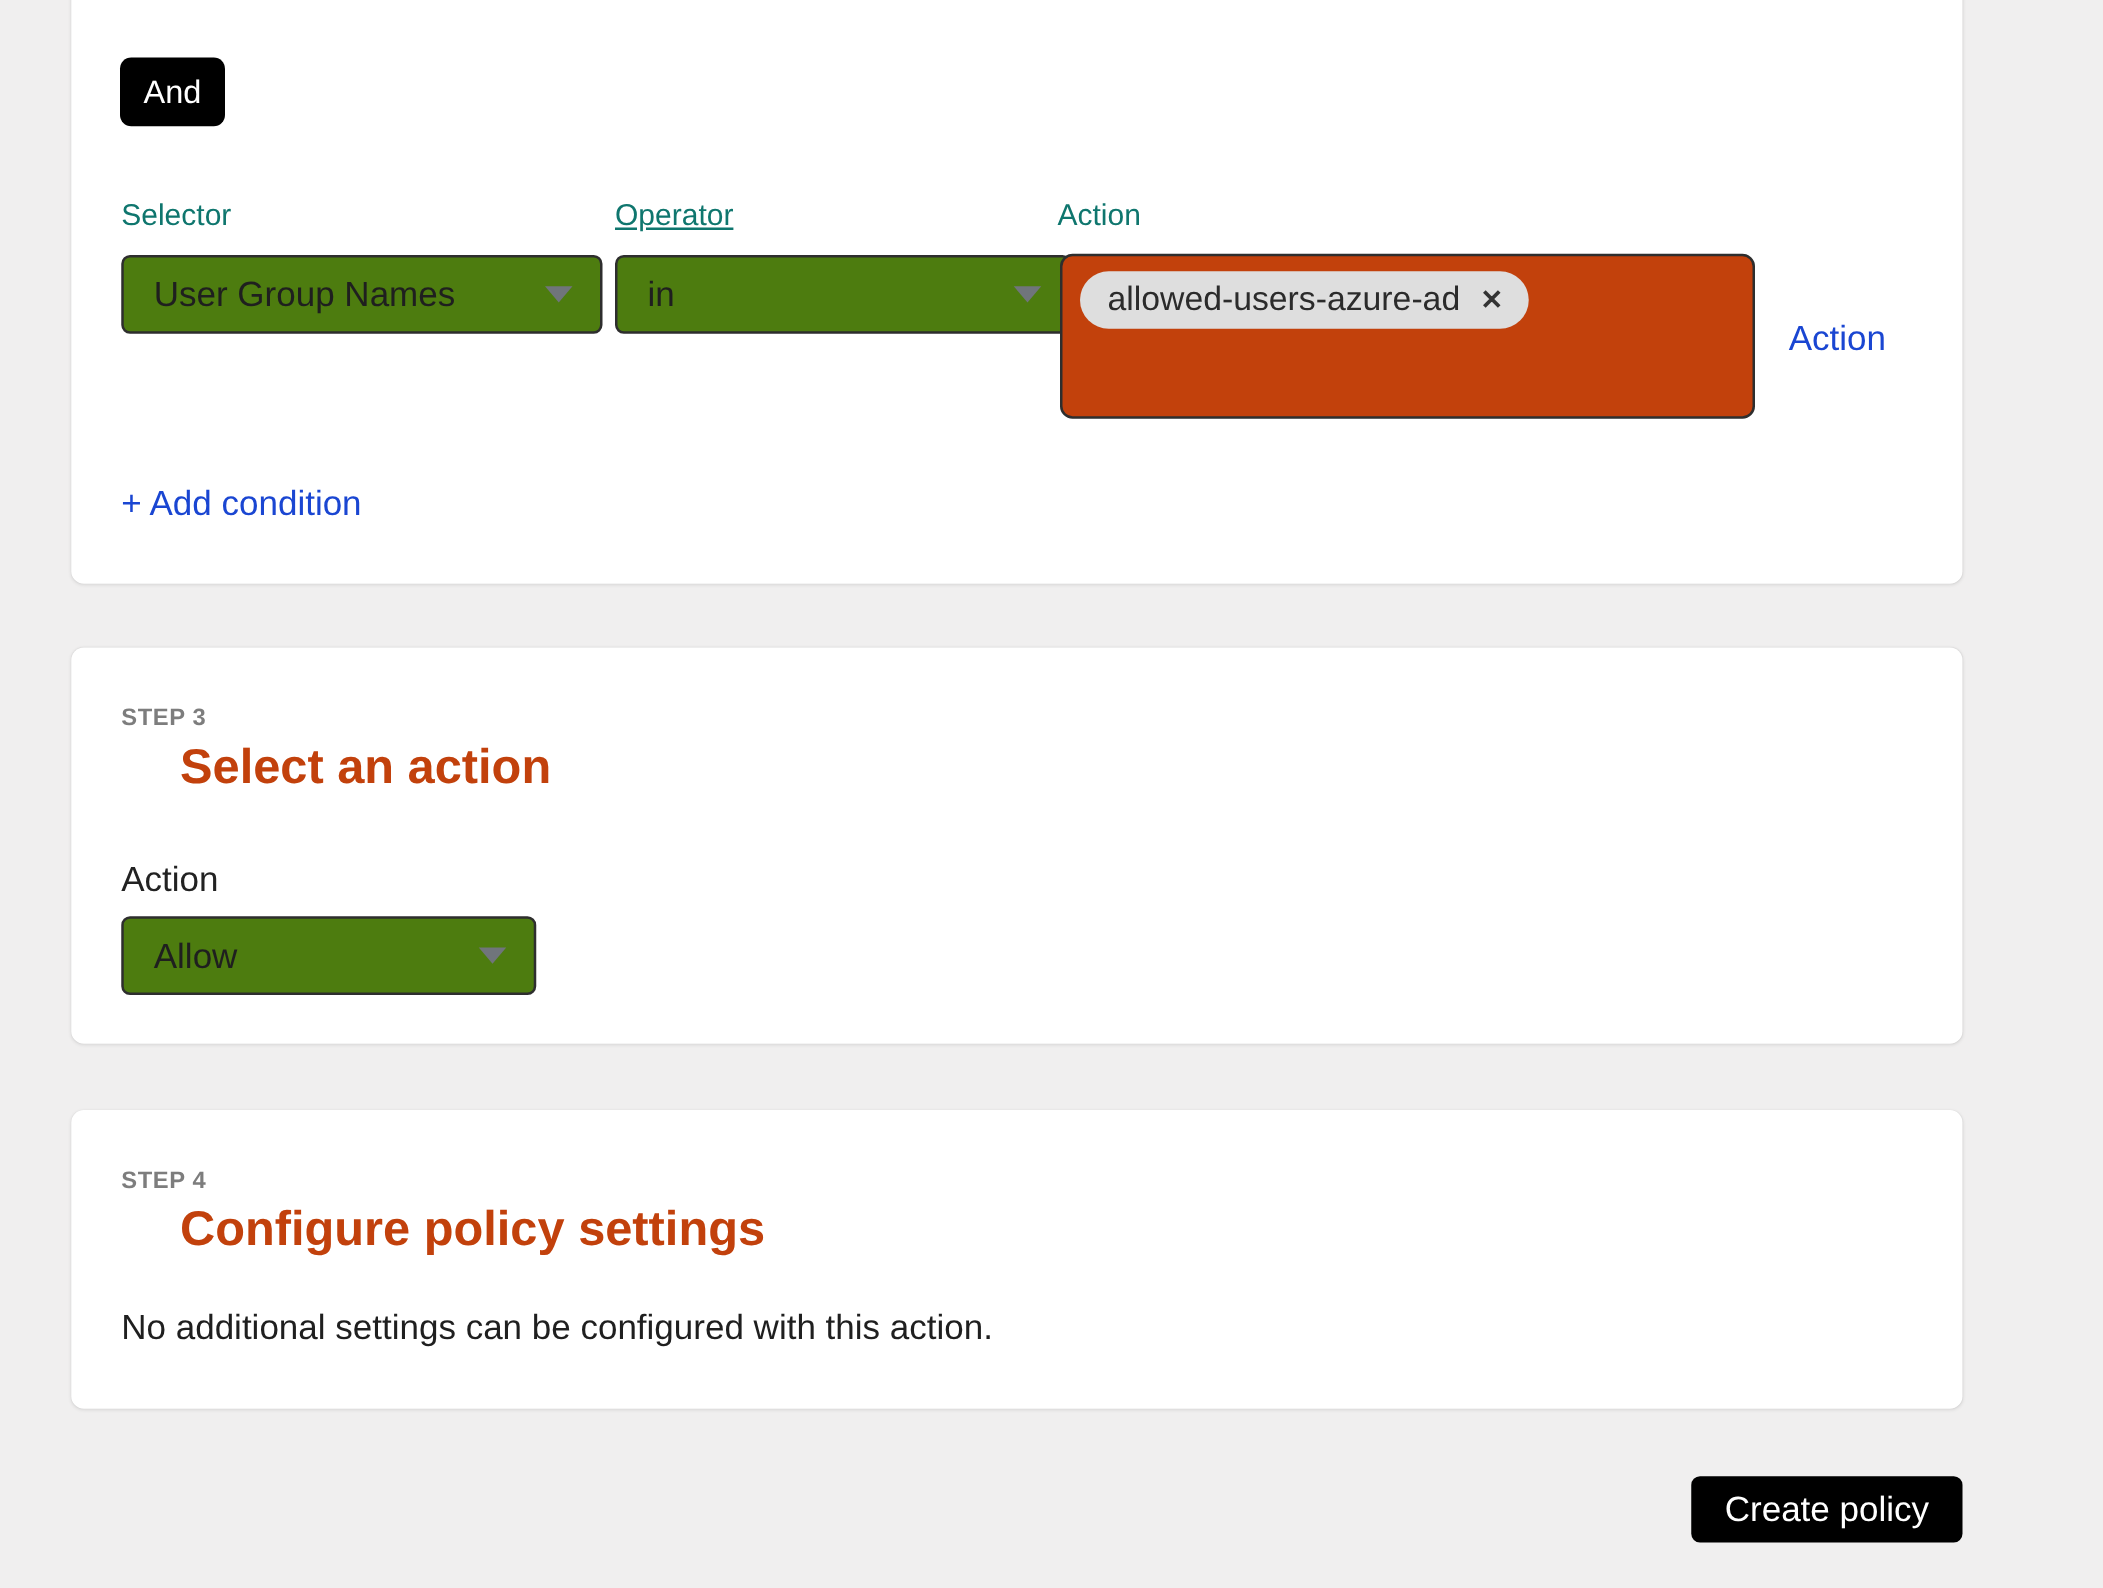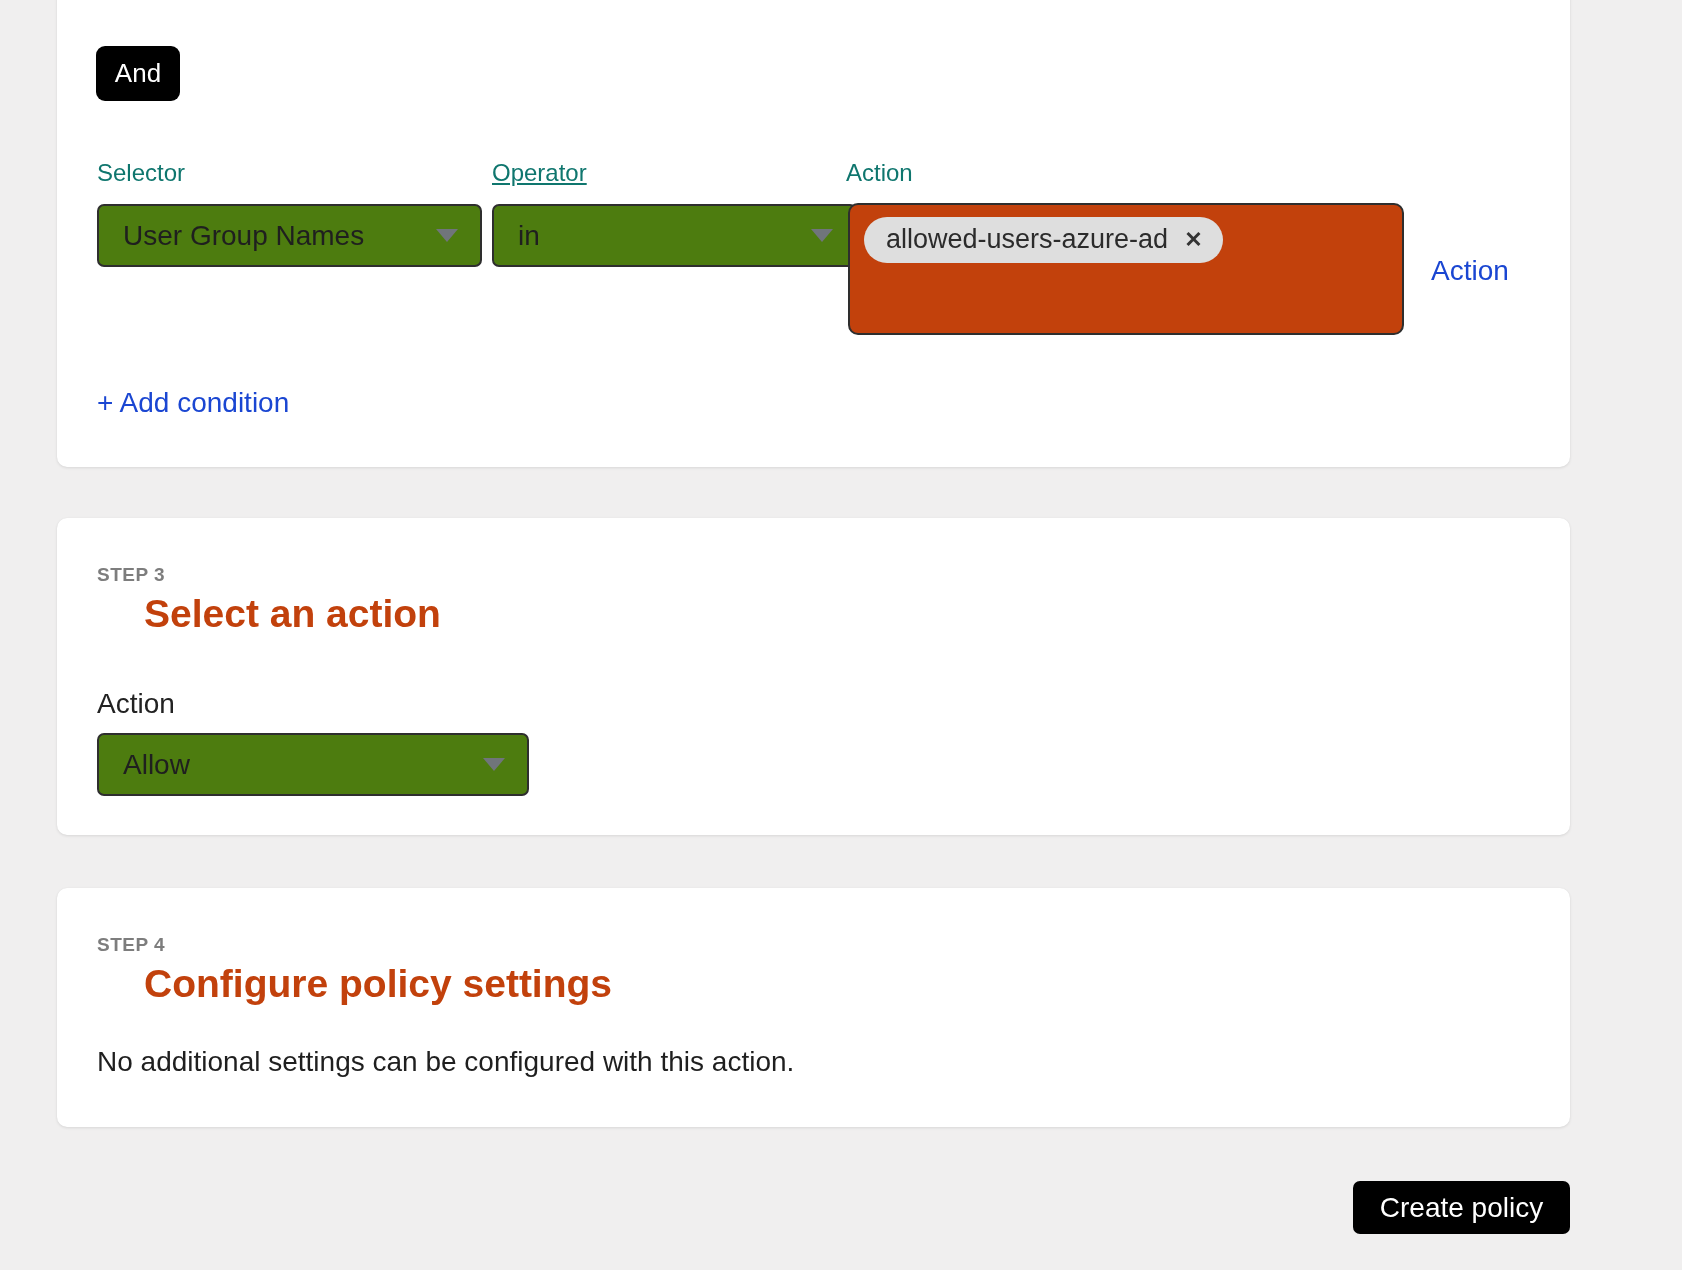--- a/index.html
+++ b/index.html
@@ -82,21 +82,21 @@
 
   .step-label {
     position:absolute; left:40px; top:46px;
     font-size:19px; font-weight:bold; letter-spacing:0.5px; color:#7d7d7d;
   }
   .card-title {
     position:absolute; left:39px; top:74px;
     font-size:39px; font-weight:bold; color:#c2410c;margin-left:48px;
   }
   .action-label { position:absolute; left:40px; top:170px; font-size:28px; color:#222222; }
-  .dd-action { left:40px; top:215px; width:432px;text-align:center; }
+  .dd-action { left:40px; top:215px; width:332px;text-align:center; }
   .settings-body {
     position:absolute; left:40px; top:158px;
     font-size:28px; color:#1f1f1f;
   }
   .create-policy-btn {
     position:absolute; left:1353px; top:1181px;
     width:217px; height:53px; border-radius:7px;
     font-size:28px;
   }
 </style>

